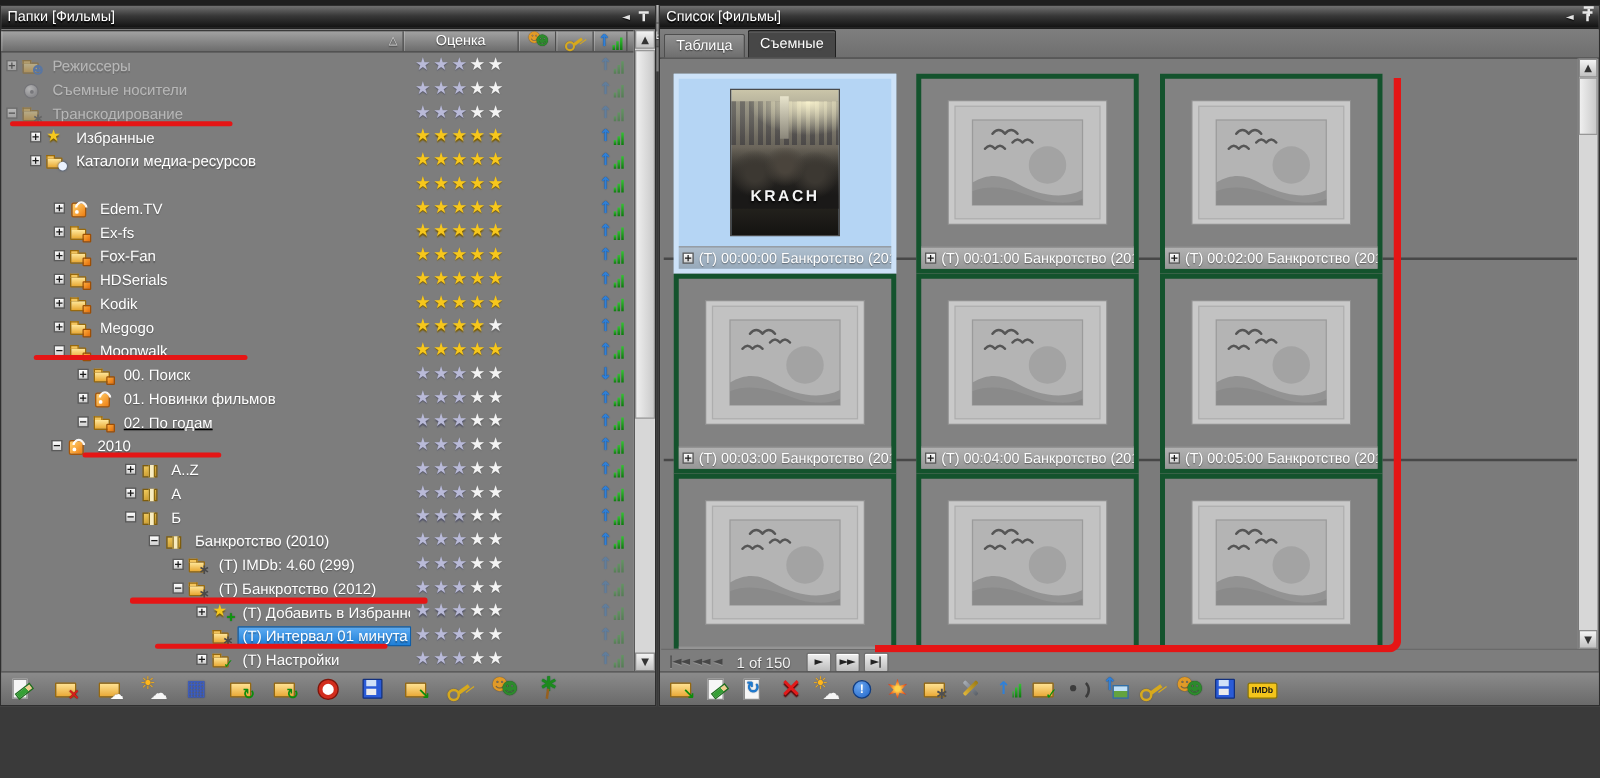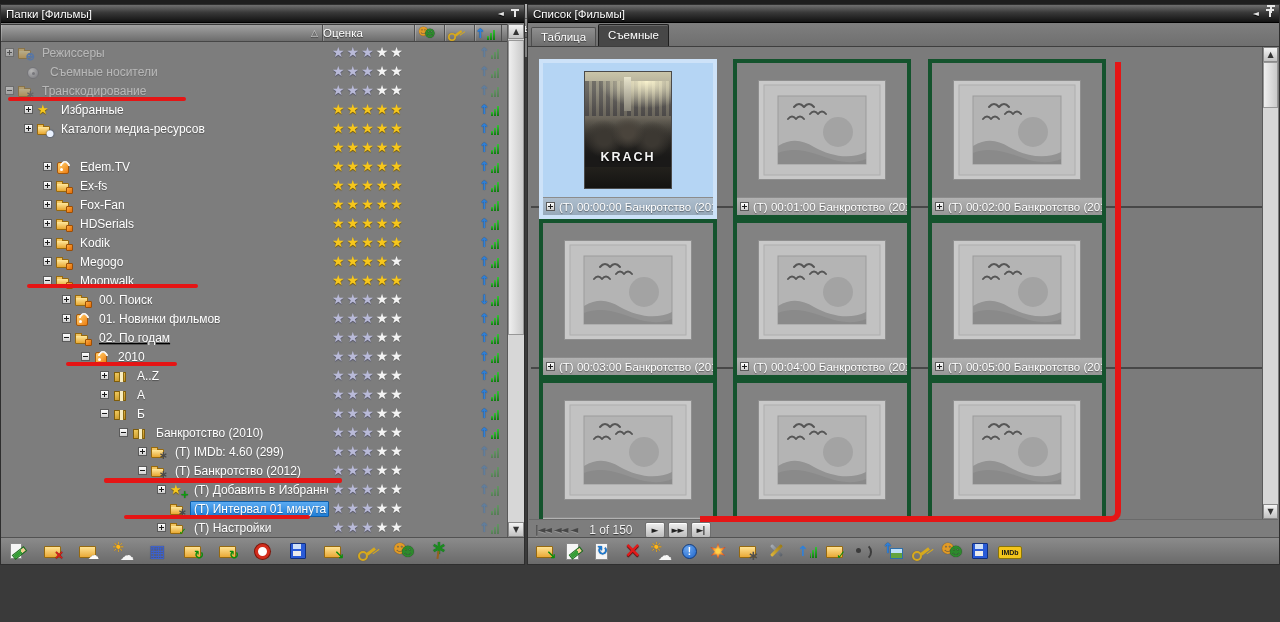--- a/index.html
+++ b/index.html
@@ -11,21 +11,21 @@
 #bottomPanel{left:0;top:565px;width:1280px;height:57px;background:#7d7d7d;border-top:1px solid #222;display:flex;flex-direction:column}
 
 .tbar{position:absolute;top:0;left:0;right:0;height:18px;background:linear-gradient(#6f6f6f,#383838 45%,#121212);border-bottom:1px solid #000;display:flex;align-items:center;padding:0 5px;color:#fff;font-size:11.5px;text-shadow:0 1px 1px #000}
 .tbar .sp{flex:1}
 .tbtn{color:#e4e4e4;font-family:"DejaVu Sans";font-size:8px;margin-left:7px;cursor:default}
 .pinshape{display:inline-block;width:8px;height:10px;position:relative}
 .pinshape::before{content:"";position:absolute;left:0;top:1px;width:8px;height:2px;background:#e8e8e8}
 .pinshape::after{content:"";position:absolute;left:3px;top:3px;width:2px;height:6px;background:#e8e8e8}
 
 .lhdr{position:absolute;top:19px;left:0;right:0;height:18px;background:linear-gradient(#a2a2a2,#6c6c6c);border-top:1px solid #3a3a3a;border-bottom:1px solid #464646;display:flex;font-size:11.5px;color:#fff;text-shadow:0 1px 1px #333}
-.lhdr>div{border-right:1px solid #4e4e4e;box-shadow:inset 1px 0 0 rgba(255,255,255,.22);display:flex;align-items:center;}
+.lhdr>div{border-right:1px solid #4e4e4e;box-shadow:inset 1px 0 0 rgba(255,255,255,.22);display:flex;align-items:center;justify-content:center}
 .lh1{width:322px;justify-content:flex-end!important;padding-right:4px}
 .sorttri{color:#d6d6d6;font:9px/16px "DejaVu Sans"}
 .lh2{width:92px}.lh3{width:30px}.lh4{width:30px}.lh5{width:27px}
 
 #tree{position:absolute;top:38px;left:0;right:17px;bottom:27px;overflow:hidden}
 .trow{position:relative;height:19px;display:flex;align-items:center;white-space:nowrap}
 .zone{width:328px;display:flex;align-items:center;overflow:hidden;flex:none;height:19px}
 .lbl{font-size:12px;color:#fff;text-shadow:0 1px 1px rgba(0,0,0,.35);padding:0 3px;border:1px solid transparent;overflow:hidden}
 .lbl.sel{background:linear-gradient(#5cabf2,#1f7fd8);border-color:#0f5ea8;border-radius:1px}
 .dim .lbl,.dim .ico,.dim .exp{opacity:.45}
@@ -198,21 +198,21 @@
           <i class="st-w">★</i>
         </span>
         <span class="ua fade">
           <i class="ar">↑</i>
           <b></b>
           <b></b>
           <b></b>
         </span>
       </div>
       <div class="trow dim">
-        <span class="zone" style="padding-left: 12px;">
+        <span class="zone" style="padding-left: 4px;">
           <span class="exp none"></span>
           <span class="ico">
             <i class="dsc"></i>
           </span>
           <span class="lbl">Съемные носители</span>
         </span>
         <span class="stars">
           <i class="st-l">★</i>
           <i class="st-l">★</i>
           <i class="st-l">★</i>
@@ -529,21 +529,21 @@
           <i class="st-w">★</i>
         </span>
         <span class="ua">
           <i class="ar">↑</i>
           <b></b>
           <b></b>
           <b></b>
         </span>
       </div>
       <div class="trow">
-        <span class="zone" style="padding-left: 80px;">
+        <span class="zone" style="padding-left: 32px; margin-left: 8px;">
           <span class="exp minus"></span>
           <span class="ico">
             <i class="rsq"></i>
           </span>
           <span class="lbl">2010</span>
         </span>
         <span class="stars">
           <i class="st-l">★</i>
           <i class="st-l">★</i>
           <i class="st-l">★</i>

